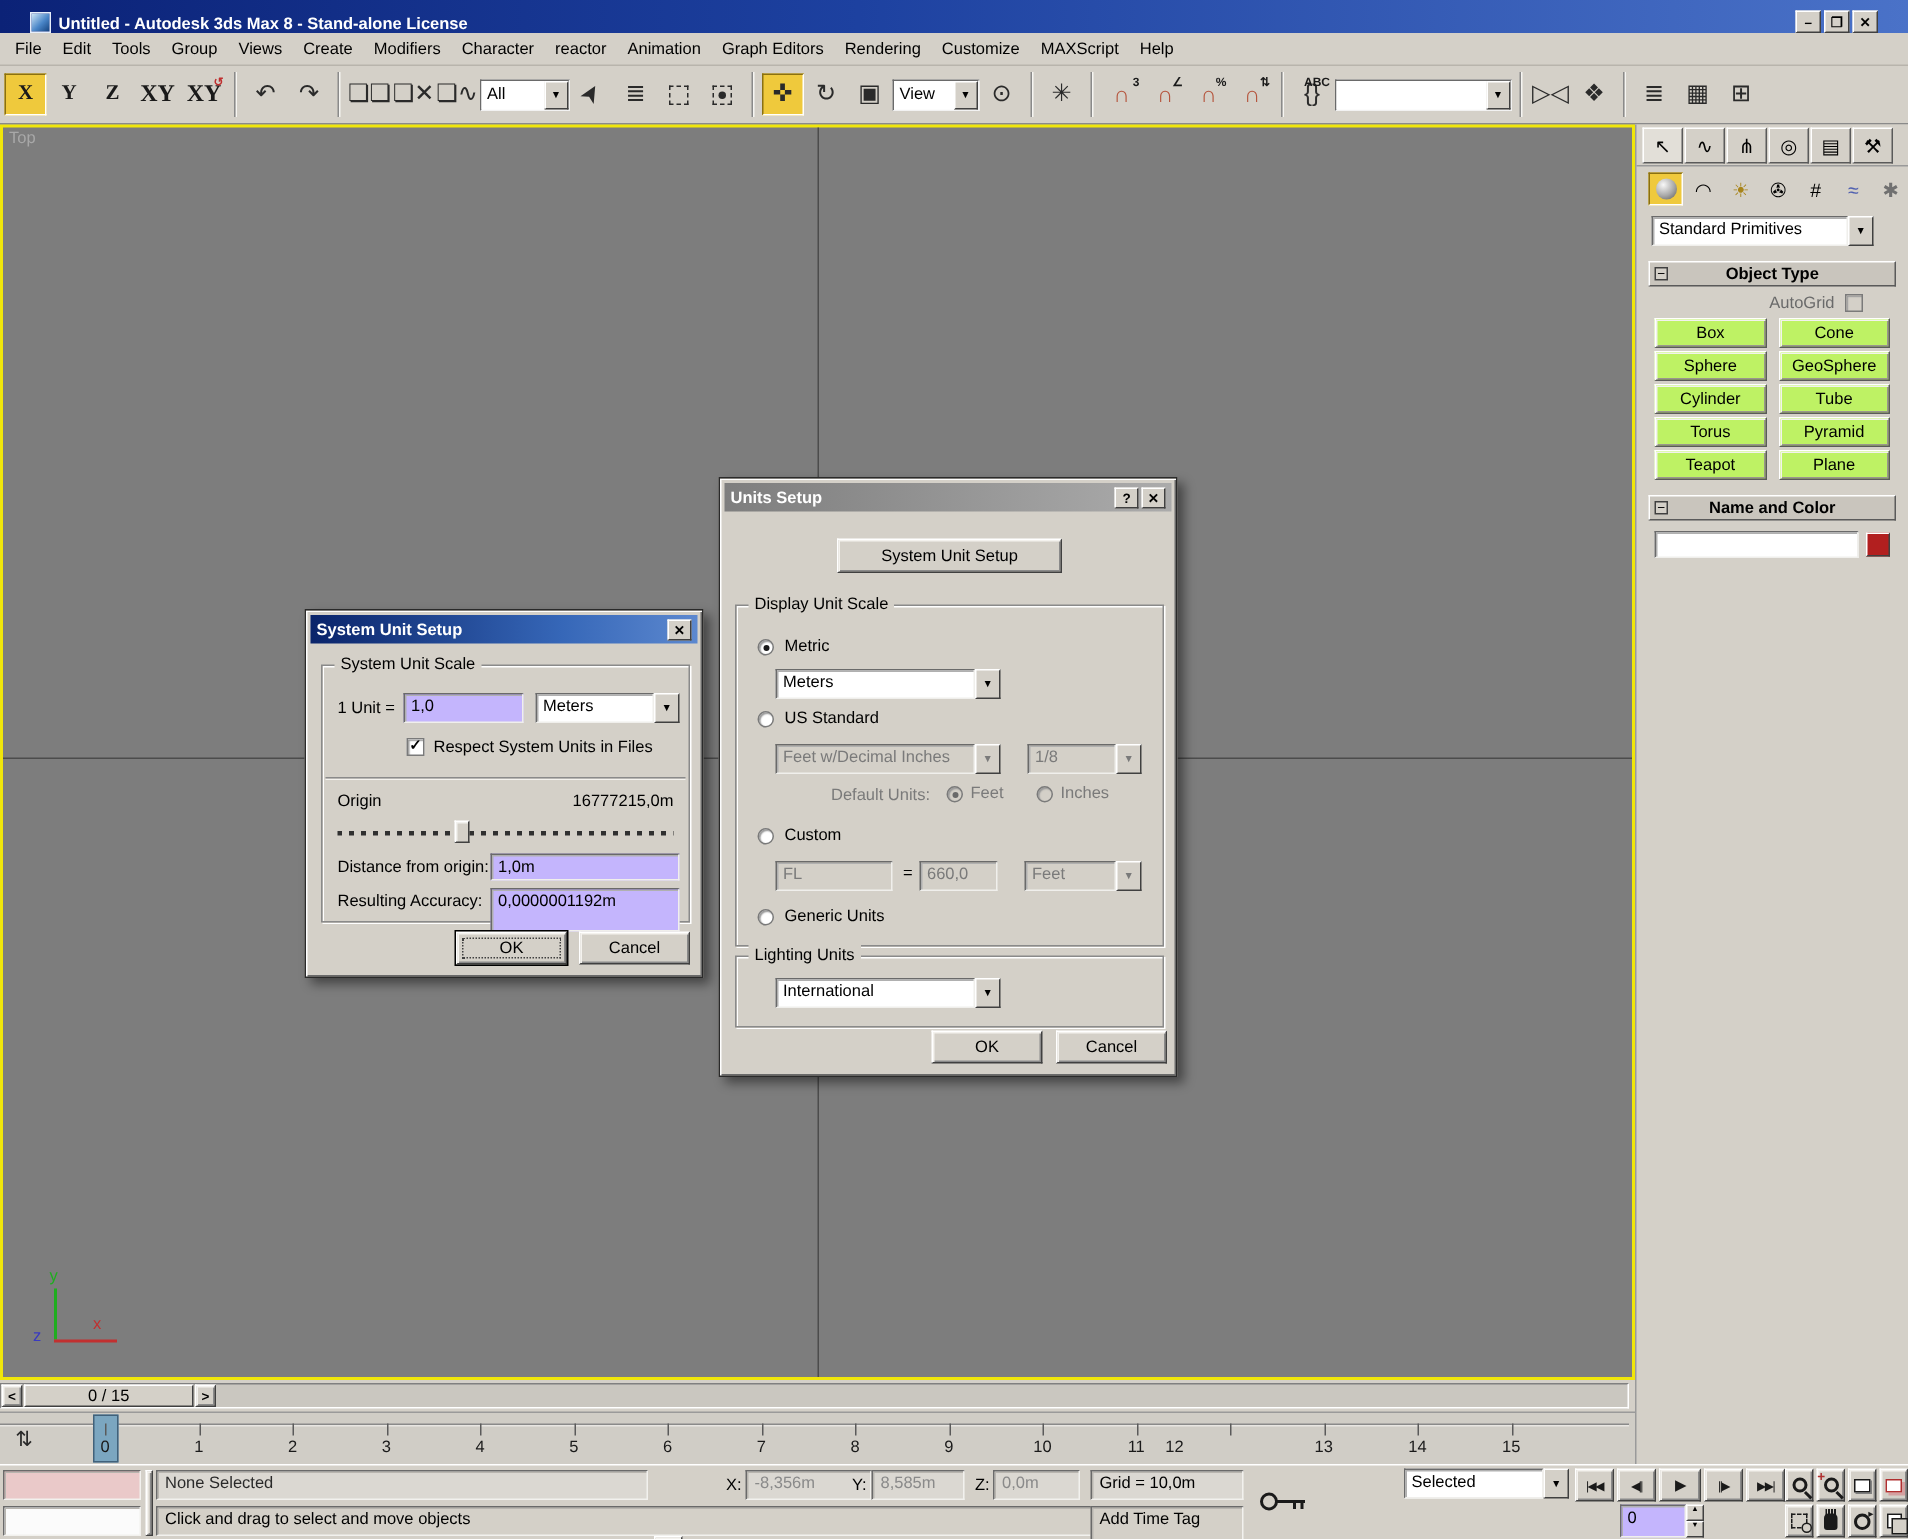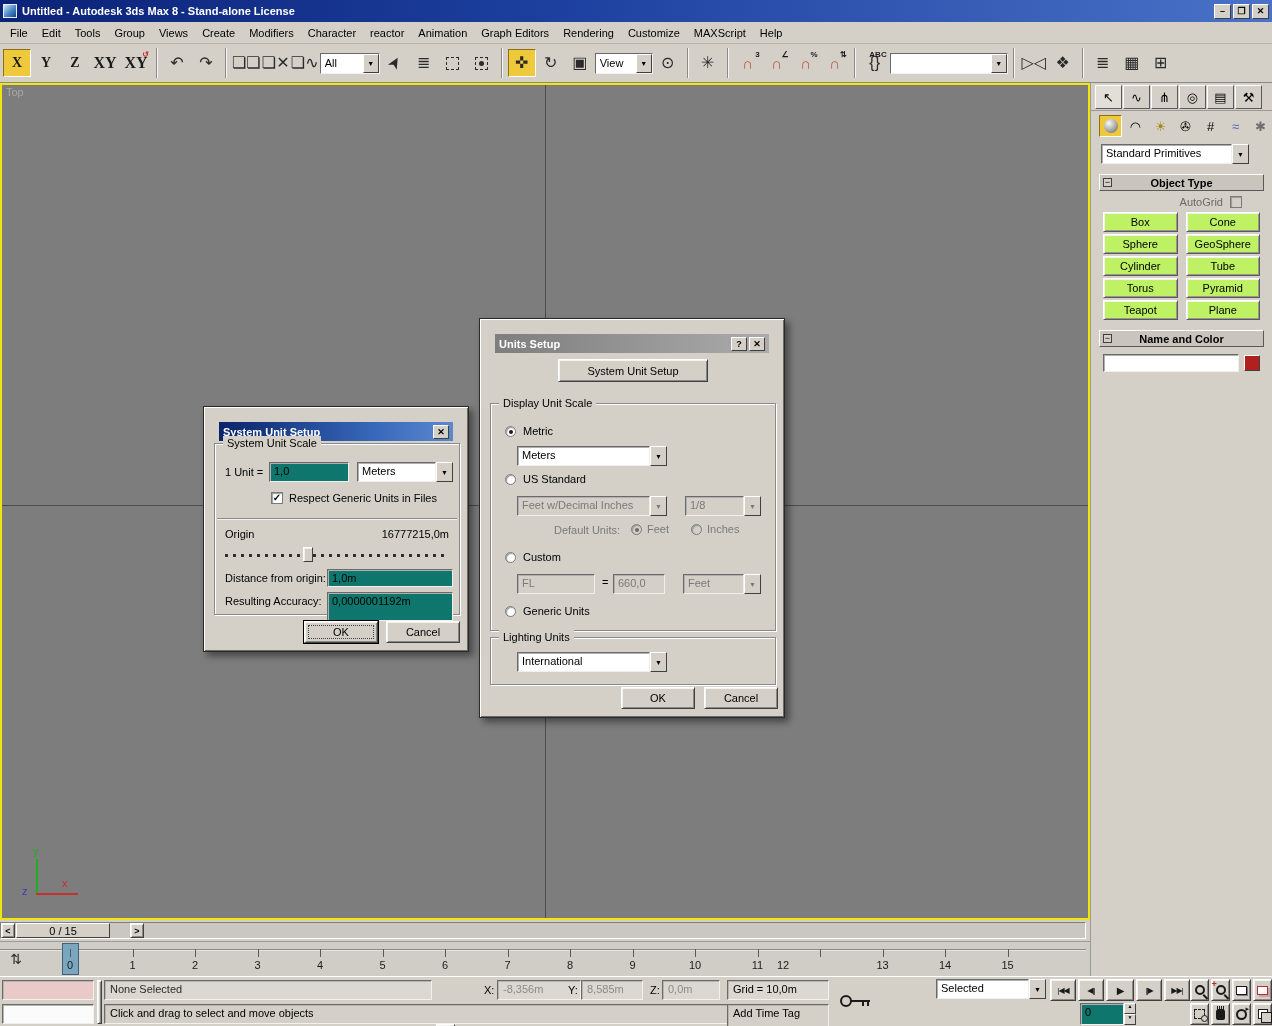--- a/index.html
+++ b/index.html
@@ -1,21 +1,21 @@
 <!DOCTYPE html>
 <html><head>
 <meta charset="utf-8">
 <style>
 *{margin:0;padding:0;box-sizing:border-box}
 html,body{width:1272px;height:1026px;overflow:hidden}
 body{font-family:"Liberation Sans",sans-serif;font-size:11px;color:#000;background:#fff}
 #app{position:relative;width:1272px;height:1026px;background:#d4d0c8;overflow:hidden}
 
 
-#titlebar{position:absolute;left:0;top:0;width:100%;height:22px;background:linear-gradient(90deg,#0b2277,#1d41a0 45%,#4a72c8);display:flex;align-items:center;padding:0 3px;color:#fff}
+#titlebar{position:absolute;left:0;top:0;width:100%;height:22px;background:linear-gradient(90deg,#0b2277,#1d41a0 45%,#4a72c8);display:flex;align-items:flex-end;padding:0 20px;color:#fff}
 .appicon{width:14px;height:14px;background:linear-gradient(135deg,#cfe6f5,#4a86c8 55%,#15427e);border:1px solid #e6eefb;margin-right:5px;flex:none}
 #titletext{font-weight:bold;flex:1;white-space:nowrap;overflow:hidden}
 .wbtn{width:17px;height:15px;background:#d4d0c8;border:1px solid;border-color:#fff #404040 #404040 #fff;display:flex;align-items:center;justify-content:center;font-size:9px;font-weight:bold;color:#000;margin-left:2px;flex:none}
 #menubar{position:absolute;top:22px;left:0;width:100%;height:22px;background:#d4d0c8;display:flex;align-items:center;padding-left:3px;border-bottom:1px solid #b8b4ac}
 .mitem{padding:4px 7px;white-space:nowrap}
 
 
 #toolbar{position:absolute;top:44px;left:0;width:100%;height:39px;background:#d4d0c8;display:flex;align-items:center;padding:0 3px;gap:1px;border-bottom:1px solid #8a8a8a}
 .tbtn{min-width:28px;height:28px;display:flex;align-items:center;justify-content:center;position:relative;flex:none}
 .tbtn.small{min-width:30px}
@@ -62,52 +62,52 @@
 .otgrid{display:grid;grid-template-columns:1fr 1fr;gap:2px 8px;margin:4px 12px}
 .otbtn{height:20px;background:#bef264;border:1px solid;border-color:#fff #5a5a5a #5a5a5a #fff;box-shadow:inset 1px 1px 0 #f2f1ee,inset -1px -1px 0 #9a968e;display:flex;align-items:center;justify-content:center}
 .ncrow{display:flex;gap:5px;margin:7px 12px;align-items:center}
 .ncfield{flex:1;height:18px;background:#fff;border:1px solid;border-color:#6a6a6a #f0efec #f0efec #6a6a6a;box-shadow:inset 1px 1px 0 #b0b0b0}
 .swatch{width:16px;height:16px;border:1px solid;border-color:#fff #404040 #404040 #fff}
 
 
 .btn{background:#d4d0c8;border:1px solid;border-color:#fff #404040 #404040 #fff;box-shadow:inset 1px 1px 0 #f4f2ee,inset -1px -1px 0 #8a8a8a;display:flex;align-items:center;justify-content:center;position:relative}
 .btn.def{outline:1px solid #000}
 .btn.def::after{content:"";position:absolute;left:3px;top:3px;right:3px;bottom:3px;border:1px dotted #404040}
-.fld{border:1px solid;border-color:#6a6a6a #f0efec #f0efec #6a6a6a;background:#0f766e;box-shadow:inset 1px 1px 0 #b0b0b0;padding:2px 4px;white-space:nowrap;overflow:hidden}
+.fld{border:1px solid;border-color:#6a6a6a #f0efec #f0efec #6a6a6a;background:#c4b5fd;box-shadow:inset 1px 1px 0 #b0b0b0;padding:2px 4px;white-space:nowrap;overflow:hidden}
 .fld.dis{background:#d4d0c8;color:#7a7a7a}
 .dd{display:flex;height:20px}
 .dd .val{flex:1;border:1px solid;border-color:#6a6a6a #f0efec #f0efec #6a6a6a;background:#fff;box-shadow:inset 1px 1px 0 #b0b0b0;padding:2px 4px;white-space:nowrap;overflow:hidden}
 .dd .ab{width:17px;background:#d4d0c8;border:1px solid;border-color:#fff #404040 #404040 #fff;display:flex;align-items:center;justify-content:center;font-size:7px}
 .dd.dis .val{background:#d4d0c8;color:#7a7a7a}
 .radio{width:11px;height:11px;border-radius:50%;background:#fff;border:1px solid #7a7a7a;box-shadow:inset 1px 1px 1px #9a9a9a;position:relative;flex:none}
 .radio.sel::after{content:"";position:absolute;left:3px;top:3px;width:4px;height:4px;border-radius:50%;background:#1a1a1a}
 .radio.dis{background:#d4d0c8}
 .radio.dis.sel::after{background:#6a6a6a}
 .chk{width:12px;height:12px;background:#fff;border:1px solid #7a7a7a;box-shadow:inset 1px 1px 1px #9a9a9a;font-size:10px;font-weight:bold;line-height:10px;text-align:center;flex:none}
 .grp{position:absolute;border:1px solid #8a8a8a;box-shadow:inset 1px 1px 0 #fff,1px 1px 0 #fff}
 .grplabel{position:absolute;top:-8px;left:8px;background:#d4d0c8;padding:0 4px;line-height:14px}
 .lbl{position:absolute;white-space:nowrap}
 .dis-t{color:#7a7a7a}
 
 
 .dlg{position:absolute;background:#d4d0c8;border:1px solid #2a2a2a;box-shadow:inset 1px 1px 0 #fff,inset -1px -1px 0 #6a6a6a,4px 4px 7px rgba(0,0,0,.45)}
-.dlgtitle{height:19px;margin:15px;display:flex;align-items:center;padding:0 4px;font-weight:bold;color:#fff}
+.dlgtitle{height:19px;margin:3px;display:flex;align-items:center;padding:0 4px;font-weight:bold;color:#fff}
 .dlgtitle.active{background:linear-gradient(90deg,#0a246a,#3667b8 65%,#5c88cf)}
 .dlgtitle.inactive{background:linear-gradient(90deg,#7e7e7e,#ababab)}
 .dlgtitle .t{flex:1}
 .dbtn{width:16px;height:14px;background:#d4d0c8;border:1px solid;border-color:#fff #404040 #404040 #fff;color:#000;font-size:9px;font-weight:bold;display:flex;align-items:center;justify-content:center;margin-left:2px;flex:none}
 .dotline{position:absolute;height:3px;background-image:repeating-linear-gradient(90deg,#303030 0 3px,transparent 3px 8px)}
 .sthumb{position:absolute;width:10px;height:15px;background:#d4d0c8;border:1px solid;border-color:#fff #404040 #404040 #fff;box-shadow:inset 1px 1px 0 #f2f1ee}
 .sepline{position:absolute;height:1px;background:#8a8a8a;box-shadow:0 1px 0 #f4f2ee}
 
 
 #timeslider{position:absolute;left:0;top:920px;width:1090px;height:21px;background:#d4d0c8}
 .tstrack{position:absolute;left:0;top:2px;width:1086px;height:17px;border:1px solid;border-color:#808080 #fff #fff #808080;background:#cac7c0}
 .tsbtn{position:absolute;top:3px;width:14px;height:15px;font-size:9px;font-weight:bold}
-.tshandle{position:absolute;left:16px;top:3px;width:94px;height:15px;background:#d4d0c8;border:1px solid;border-color:#fff #404040 #404040 #fff;display:flex;align-items:center;justify-content:center}
+.tshandle{position:absolute;left:16px;top:3px;width:113px;height:15px;background:#d4d0c8;border:1px solid;border-color:#fff #404040 #404040 #fff;display:flex;align-items:center;justify-content:center}
 #trackbar{position:absolute;left:0;top:941px;width:1090px;height:35px;background:#d0cdc6;border-top:1px solid #9a9a9a}
 .tbicon{position:absolute;left:4px;top:4px;width:24px;height:26px;display:flex;align-items:center;justify-content:center;font-size:14px;color:#2a2a2a}
 .rline{position:absolute;left:0;top:7px;width:1086px;height:1px;background:#8a8a8a;box-shadow:0 1px 0 #e8e6e2}
 .tick{position:absolute;top:7px;width:1px;height:8px;background:#5a5a5a}
 .tnum{position:absolute;top:17px;width:24px;text-align:center;color:#1a1a1a}
 .marker{position:absolute;top:1px;height:32px;width:17px;background:#7ba6c0;border:1px solid #41617a}
 
 
 #statusbar{position:absolute;left:0;top:976px;width:1272px;height:50px;background:#d4d0c8;border-top:1px solid #fff}
 .abs{position:absolute}
@@ -565,21 +565,21 @@
     </div>
     <div class="grp" style="left:10px;top:36px;width:246px;height:172px">
       <span class="grplabel">System Unit Scale</span>
       <span class="lbl" style="left:10px;top:22px">1 Unit =</span>
       <span class="fld" style="position:absolute;left:54px;top:18px;width:80px;height:20px">1,0</span>
       <div class="dd" style="position:absolute;left:142px;top:18px;width:96px">
         <span class="val">Meters</span>
           <span class="ab">▼</span>
       </div>
       <span class="chk" style="position:absolute;left:56px;top:48px">✓</span>
-      <span class="lbl" style="left:74px;top:48px">Respect Generic Units in Files</span>
+      <span class="lbl" style="left:74px;top:48px">Respect System Units in Files</span>
       <div class="sepline" style="left:2px;right:2px;top:74px"></div>
       <span class="lbl" style="left:10px;top:84px">Origin</span>
       <span class="lbl" style="right:10px;top:84px">16777215,0m</span>
       <div class="dotline" style="left:10px;right:10px;top:110px"></div>
       <div class="sthumb" style="left:88px;top:103px"></div>
       <span class="lbl" style="left:10px;top:128px">Distance from origin:</span>
       <span class="fld" style="position:absolute;left:112px;top:125px;width:126px;height:18px">1,0m</span>
       <span class="lbl" style="left:10px;top:151px">Resulting Accuracy:</span>
       <span class="fld" style="position:absolute;left:112px;top:148px;width:126px;height:29px">0,0000001192m</span>
     </div>

